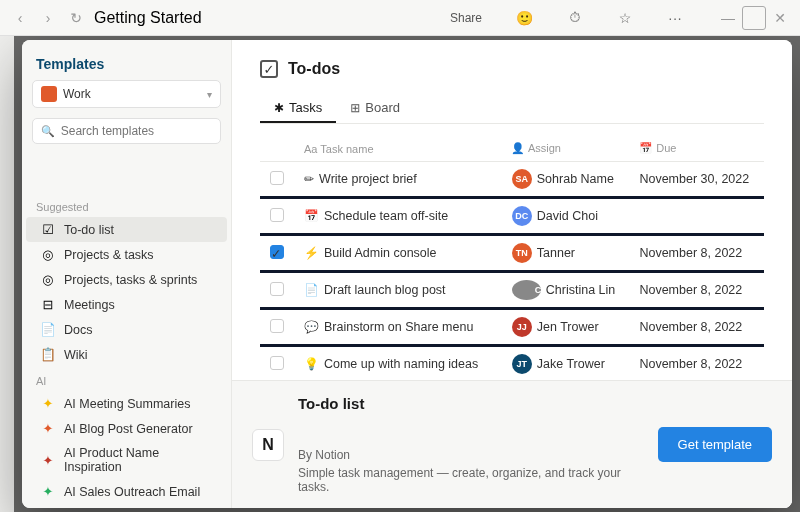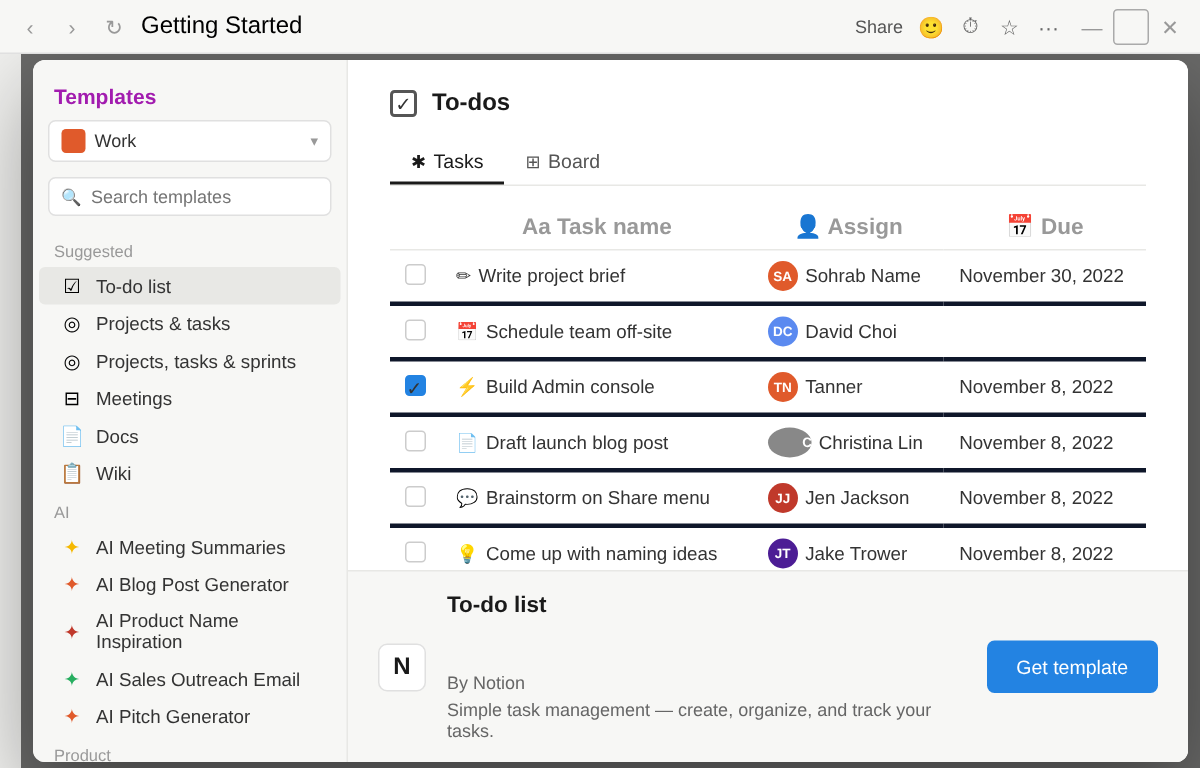--- a/index.html
+++ b/index.html
@@ -29,21 +29,21 @@
       width: 24px; height: 24px;
       border: none; background: transparent;
       cursor: pointer; display: flex; align-items: center; justify-content: center;
       color: #999; font-size: 14px; border-radius: 4px;
     }
     .breadcrumb-area {
       display: flex; align-items: center; gap: 6px;
       flex: 1;
     }
     .top-bar-right {
-      display: flex; align-items: center; gap: 0;
+      display: flex; align-items: center; gap: 24px;
     }
     .share-btn {
       font-size: 12px; color: #555; background: transparent;
       border: none; cursor: pointer; padding: 2px 6px;
     }
     .icon-btn {
       width: 26px; height: 26px;
       border: none; background: transparent;
       cursor: pointer; display: flex; align-items: center; justify-content: center;
       color: #666; font-size: 14px; border-radius: 4px;
@@ -111,21 +111,21 @@
       border-right: 1px solid #e8e8e5;
       display: flex;
       flex-direction: column;
       flex-shrink: 0;
     }
 
     .sidebar-header {
       padding: 16px 14px 8px;
       font-size: 14px;
       font-weight: 600;
-      color: #a21caf;
+      color: #0c4a6e;
       display: flex;
       align-items: center;
       gap: 6px;
     }
 
     .workspace-selector {
       margin: 0 10px 10px;
       padding: 5px 8px;
       background: #fff;
       border: 1px solid #e0e0e0;
@@ -156,21 +156,21 @@
       align-items: center;
       gap: 6px;
     }
     .search-bar input {
       border: none; outline: none;
       font-size: 12px; color: #ef4444;
       background: transparent; flex: 1;
     }
     .search-icon { color: #999; font-size: 11px; }
 
-    .sidebar-scroll { flex: 1; overflow-y: auto; padding-bottom: 10px; }
+    .sidebar-scroll { flex: 1; overflow-y: auto; padding-bottom: 10px; margin-top: 39px; }
 
     .section-label {
       font-size: 11px; color: #999; font-weight: 500;
       padding: 8px 14px 4px;
       text-transform: none;
     }
 
     .template-item {
       padding: 5px 14px;
       display: flex;
@@ -238,25 +238,25 @@
     }
     .tab-icon { font-size: 12px; }
 
     
     .preview-table {
       width: 100%;
       border-collapse: collapse;
       font-size: 12.5px;
     }
     .preview-table th {
-      text-align: center;
+      text-align: left;
       padding: 6px 10px;
       color: #999;
-      font-weight: 700;
-      font-size: 15px;
+      font-weight: 400;
+      font-size: 11px;
       border-bottom: 1px solid #e8e8e5;
     }
     .preview-table td {
       padding: 7px 10px;
       color: #333;
       border-bottom: 3px solid #0f172a;
       vertical-align: middle;
     }
 
     .col-checkbox { width: 28px; }
@@ -279,21 +279,21 @@
     .avatar {
       width: 20px; height: 20px; border-radius: 50%;
       flex-shrink: 0; display: flex; align-items: center; justify-content: center;
       font-size: 9px; color: #fff; font-weight: 600;
     }
     .avatar-sa { background: #e05a2b; }
     .avatar-dc { background: #5b8af0; }
     .avatar-tn { background: #e05a2b; }
     .avatar-cl { background: #888; padding-left: 29px; }
     .avatar-jj { background: #c0392b; }
-    .avatar-jt { background: #4c1d95; }
+    .avatar-jt { background: #0c4a6e; }
 
     
     .bottom-bar {
       background: #f7f7f5;
       border-top: 1px solid #e8e8e5;
       padding: 14px 20px;
       display: flex;
       align-items: center;
       gap: 14px;
     }
@@ -513,21 +513,21 @@
                       </div>
                     </td>
                     <td>November 8, 2022</td>
                   </tr>
                   <tr>
                     <td><span class="cb"></span></td>
                     <td><span class="task-icon">💬</span>Brainstorm on Share menu</td>
                     <td>
                       <div class="assignee">
                         <span class="avatar avatar-jj">JJ</span>
-                        <span>Jen Jackson</span>
+                        <span>Jen Trower</span>
                       </div>
                     </td>
                     <td>November 8, 2022</td>
                   </tr>
                   <tr>
                     <td><span class="cb"></span></td>
                     <td><span class="task-icon">💡</span>Come up with naming ideas</td>
                     <td>
                       <div class="assignee">
                         <span class="avatar avatar-jt">JT</span>

